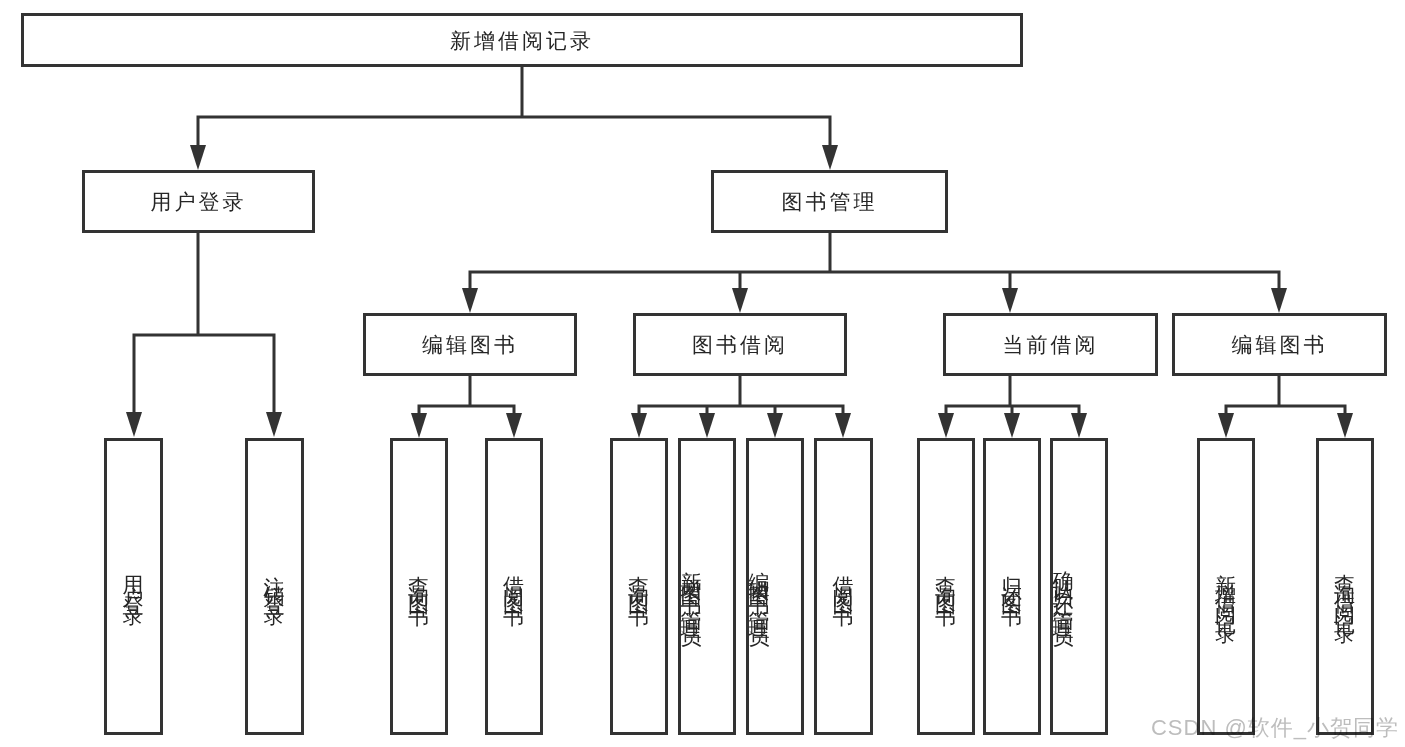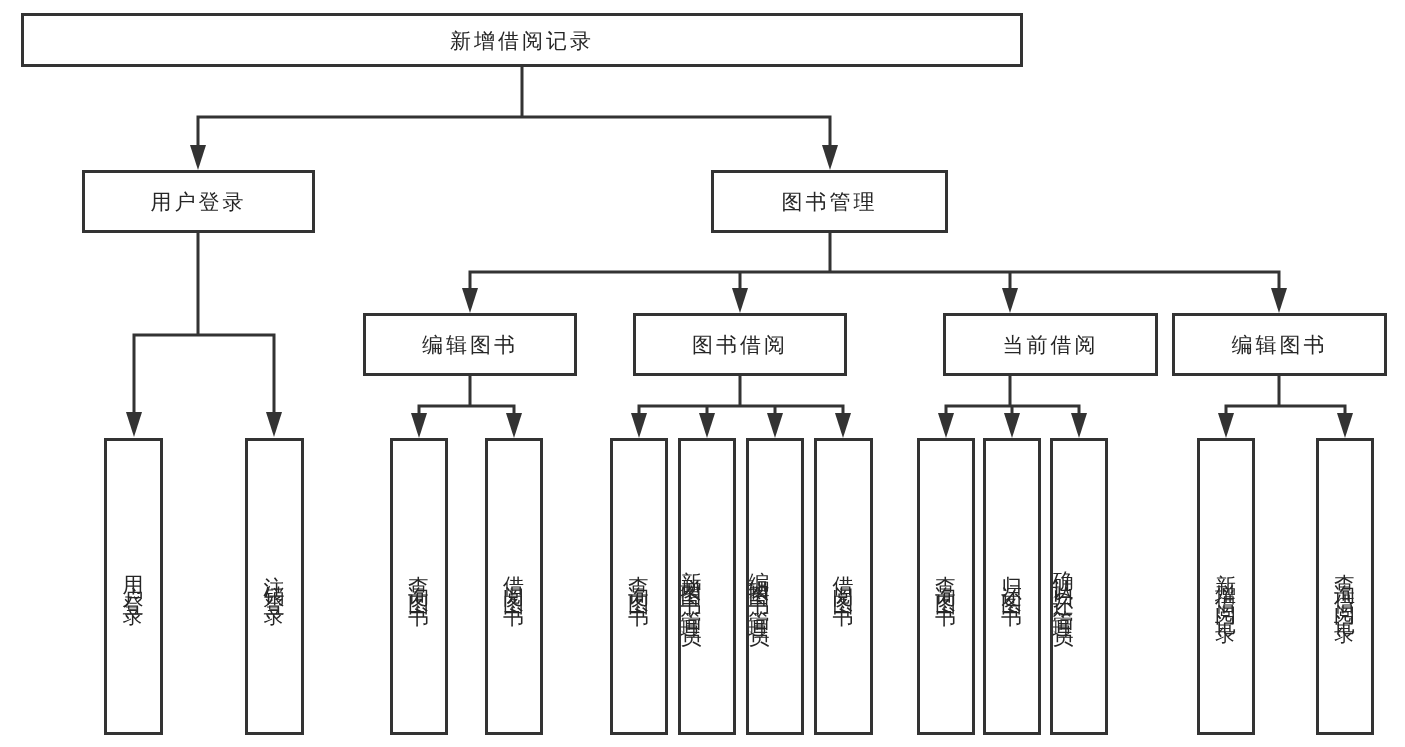--- a/index.html
+++ b/index.html
@@ -124,14 +124,15 @@
     <span>确认归还（管理员）</span>
   </div>
 
   <div class="node vnode" style="left:1197px; top:438px; width:58px; height:297px;">
     <span>新增借阅记录</span>
   </div>
   <div class="node vnode" style="left:1316px; top:438px; width:58px; height:297px;">
     <span>查询借阅记录</span>
   </div>
 
+  <div class="watermark">CSDN @软件_小贺同学</div>
 
 </div>
 
 </body></html>

